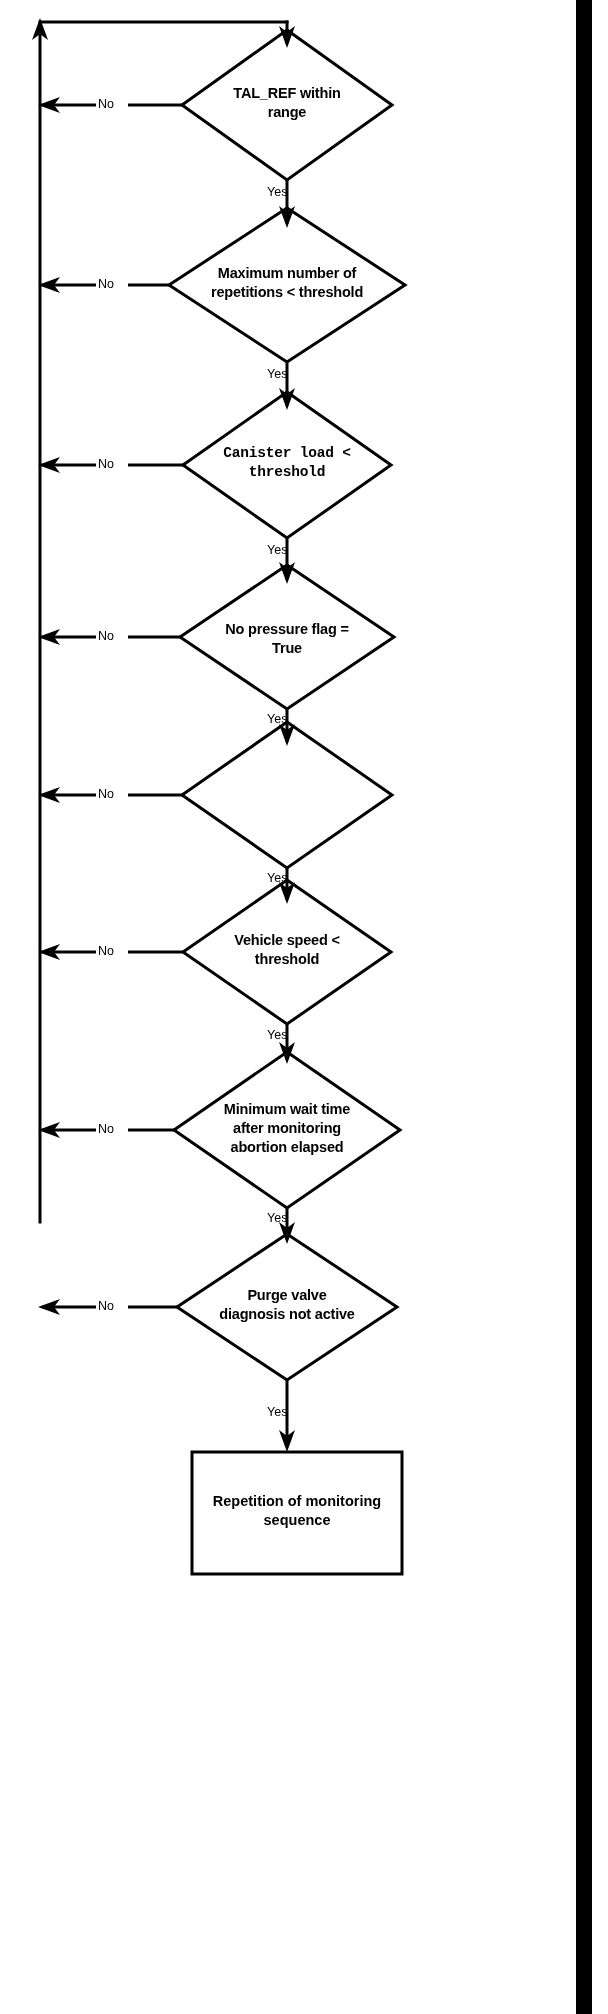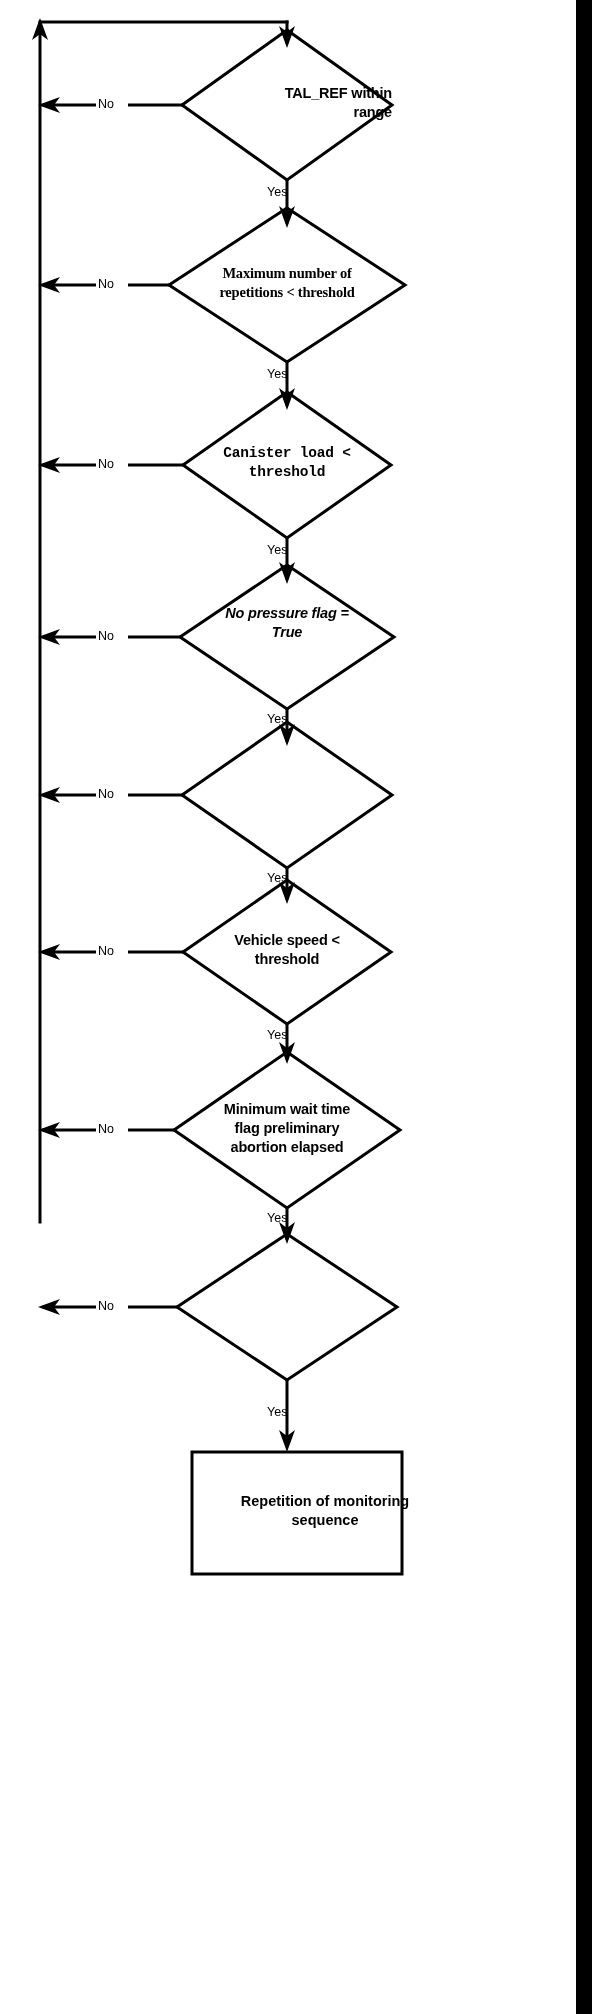--- a/index.html
+++ b/index.html
@@ -61,21 +61,20 @@
   }
   .terminal-text {
     position: absolute;
     text-align: center;
     color: #000000;
     font-family: "Liberation Sans", sans-serif;
     font-weight: bold;
     font-size: 14.5px;
     line-height: 19px;
     white-space: pre-line;
-    margin-left: 28px;
   }
 </style>
 </head>
 <body>
 
 <div id="page">
 
   <svg id="flow-svg" viewBox="0 0 608 2014">
     <defs>
       <marker id="arrow-down" viewBox="0 0 10 10" refX="5" refY="9" markerWidth="7" markerHeight="7" orient="auto-start-reverse">
@@ -193,40 +192,42 @@
         <path d="M 287 1452 L 279 1430 L 287 1436 L 295 1430 Z" fill="#000" stroke="none"></path>
       </g>
 
       <g>
         <rect x="192" y="1452" width="210" height="122" fill="#ffffff"></rect>
       </g>
 
     </g>
   </svg>
 
-  <div class="node-text" style="left:182px; top:84px; width:210px;text-align:right;">TAL_REF within
+  <div class="node-text" style="left:182px; top:84px; width:210px;">TAL_REF within
 range</div>
 
-  <div class="node-text" style="left:164px; top:264px; width:246px;font-family:Liberation Serif, serif;">Maximum number of
+  <div class="node-text" style="left:164px; top:264px; width:246px;">Maximum number of
 repetitions &lt; threshold</div>
 
   <div class="node-text" style="left:183px; top:444px; width:208px;font-family:Liberation Mono, monospace;">Canister load &lt;
 threshold</div>
 
-  <div class="node-text" style="left:180px; top:604px; width:214px;font-style:italic;">No pressure flag =
+  <div class="node-text" style="left:180px; top:620px; width:214px;">No pressure flag =
 True</div>
 
 
   <div class="node-text" style="left:183px; top:931px; width:208px;">Vehicle speed &lt;
 threshold</div>
 
   <div class="node-text" style="left:174px; top:1100px; width:226px;">Minimum wait time
-flag preliminary
+after monitoring
 abortion elapsed</div>
 
+  <div class="node-text" style="left:177px; top:1286px; width:220px;">Purge valve
+diagnosis not active</div>
 
   <div class="terminal-text" style="left:192px; top:1492px; width:210px;">Repetition of monitoring
 sequence</div>
 
   <div class="edge-label label-yes" style="left:267px; top:186px;">Yes</div>
   <div class="edge-label label-yes" style="left:267px; top:368px;">Yes</div>
   <div class="edge-label label-yes" style="left:267px; top:544px;">Yes</div>
   <div class="edge-label label-yes" style="left:267px; top:713px;">Yes</div>
   <div class="edge-label label-yes" style="left:267px; top:872px;">Yes</div>
   <div class="edge-label label-yes" style="left:267px; top:1029px;">Yes</div>

